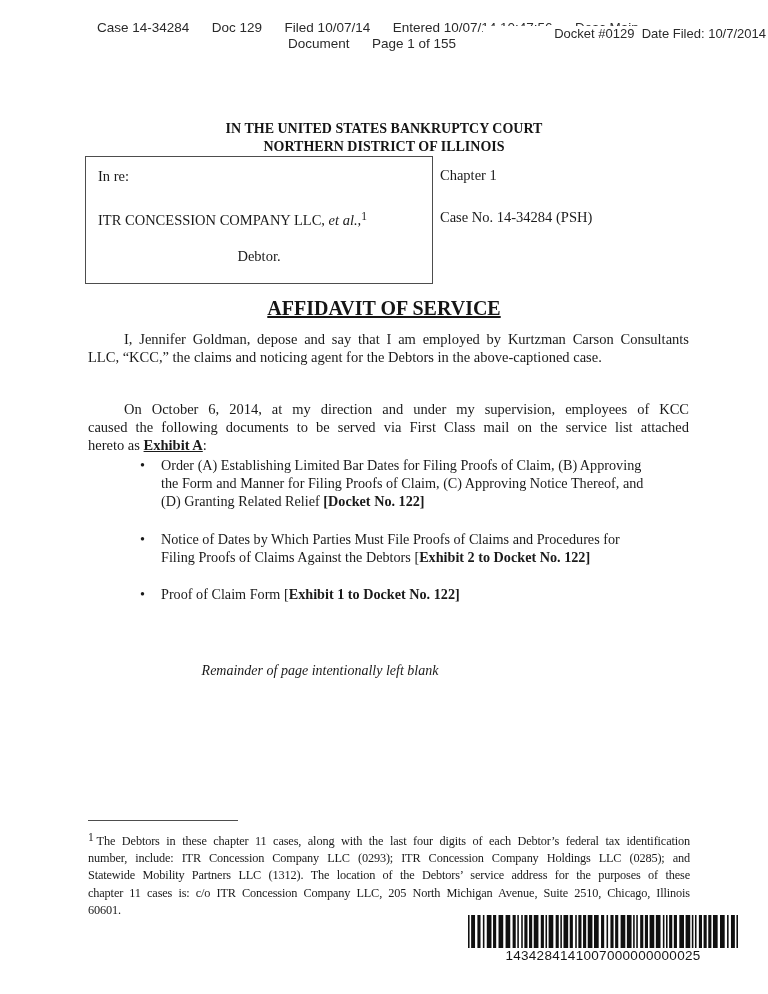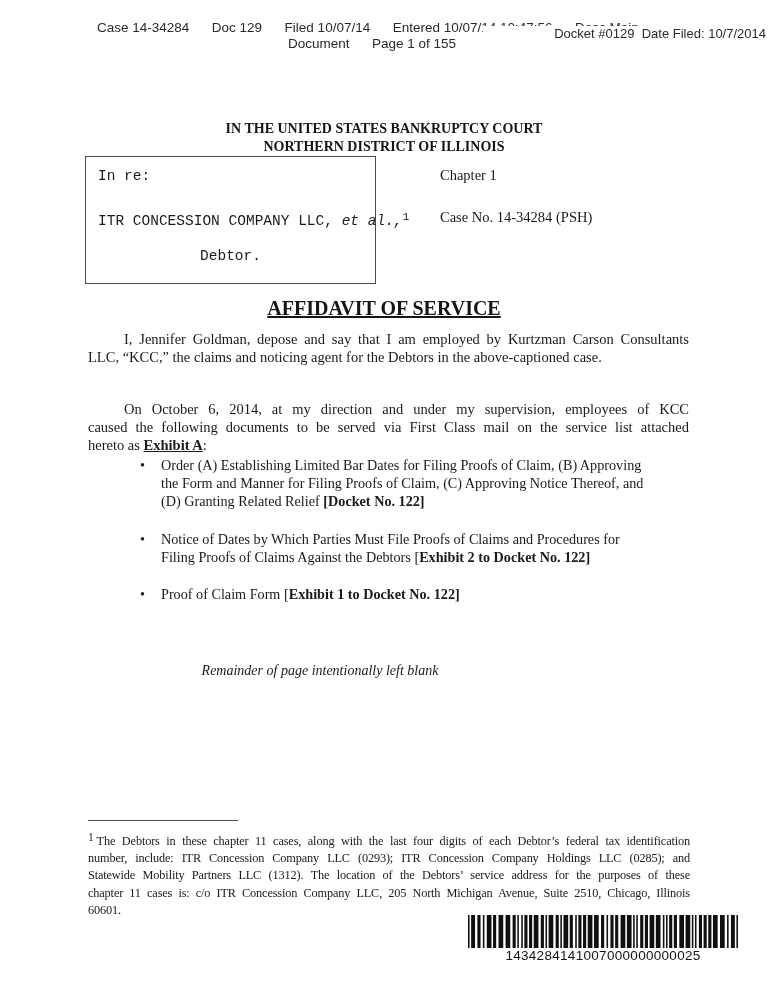--- a/index.html
+++ b/index.html
@@ -20,22 +20,22 @@
     font-family:"Liberation Sans", sans-serif;font-size:13px;color:#2a2a2a;
     text-align:right;padding-right:2px;white-space:pre;
   }
   
   .court{
     position:absolute;left:0;top:93px;width:768px;text-align:center;
     font-weight:bold;font-size:14px;line-height:18px;color:#151515;margin-top:27px;
   }
   
   .capbox{
-    position:absolute;left:85px;top:156px;width:291px;height:128px;
-    border:1.4px solid #4d4d4d;box-sizing:border-box;font-size:14.5px;font-family:Liberation Mono, monospace;
+    position:absolute;left:85px;top:156px;width:348px;height:128px;
+    border:1.4px solid #4d4d4d;box-sizing:border-box;font-size:14.5px;
   }
   .cap-inre{position:absolute;left:12px;top:11px;}
   .cap-name{position:absolute;left:12px;top:53px;white-space:nowrap;}
   .cap-debtor{position:absolute;left:0;top:91px;width:100%;text-align:center;}
   .etal{font-style:italic;}
   .supref{font-size:11.5px;vertical-align:5px;}
   .capright{position:absolute;left:440px;top:156px;font-size:14.5px;}
   .cap-chapter{position:absolute;left:0;top:11px;white-space:nowrap;}
   .cap-caseno{position:absolute;left:0;top:53px;white-space:nowrap;}
   

